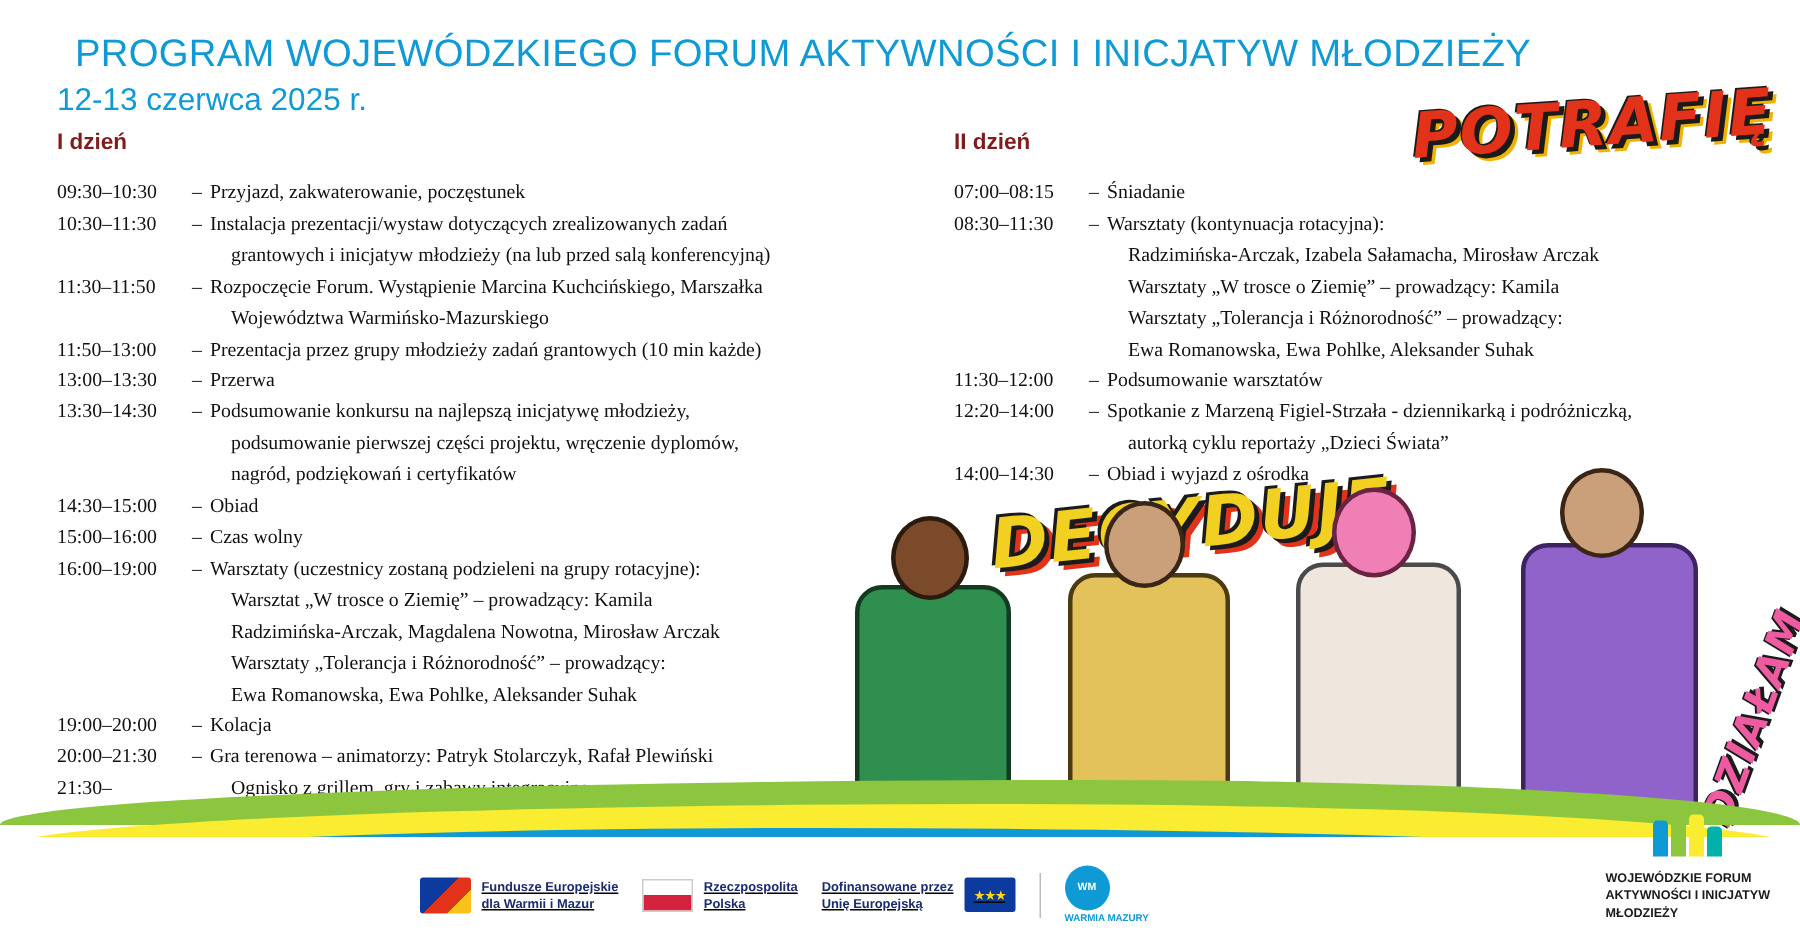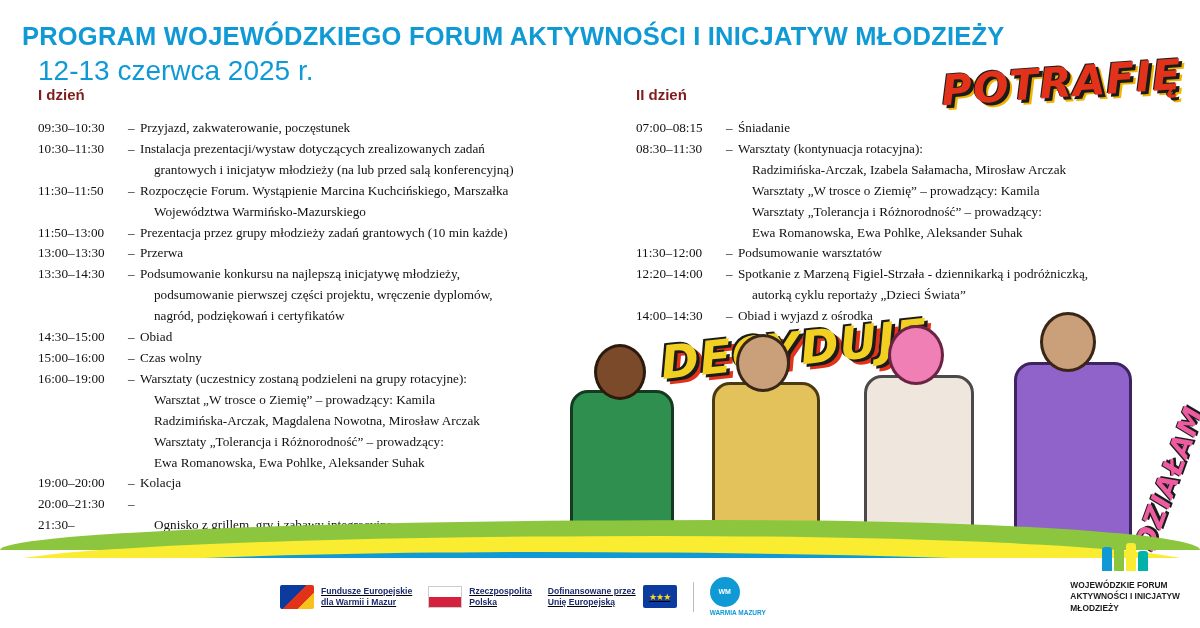--- a/index.html
+++ b/index.html
@@ -12,33 +12,33 @@
   .poster {
     position: relative;
     width: 1200px; height: 628px;
     background: #ffffff;
     overflow: hidden;
   }
 
   
   .title {
     position: absolute;
-    left: 22px; top: 22px;
+    left: 50px; top: 22px;
     width: 1140px;
     font-size: 25.5px;
-    font-weight: bold;
+    font-weight: normal;
     letter-spacing: 0.2px;
     color: #0f9ad6;
     line-height: 1.12;
     white-space: nowrap;
   }
   .subtitle {
     position: absolute;
     left: 38px; top: 55px;
-    font-size: 28px;
+    font-size: 21px;
     color: #0f9ad6;
     font-weight: normal;
   }
 
   
   .day-heading {
     font-size: 15px;
     font-weight: bold;
     color: #7f1d1d;
   }
@@ -281,20 +281,21 @@
         <span class="desc indent-1">Ewa Romanowska, Ewa Pohlke, Aleksander Suhak</span>
       </div>
       <div class="row">
         <span class="time">19:00–20:00</span>
         <span class="dash">–</span>
         <span class="desc">Kolacja</span>
       </div>
       <div class="row">
         <span class="time">20:00–21:30</span>
         <span class="dash">–</span>
+        <span class="desc">Gra terenowa – animatorzy: Patryk Stolarczyk, Rafał Plewiński</span>
       </div>
       <div class="row">
         <span class="time">21:30–</span>
         <span class="dash"></span>
         <span class="desc indent-1">Ognisko z grillem, gry i zabawy integracyjne</span>
       </div>
       <div class="row cont">
         <span class="time"></span>
         <span class="dash"></span>
         <span class="desc indent-1">(w przypadku niepogody – alternatywna wersja pod dachem)</span>

